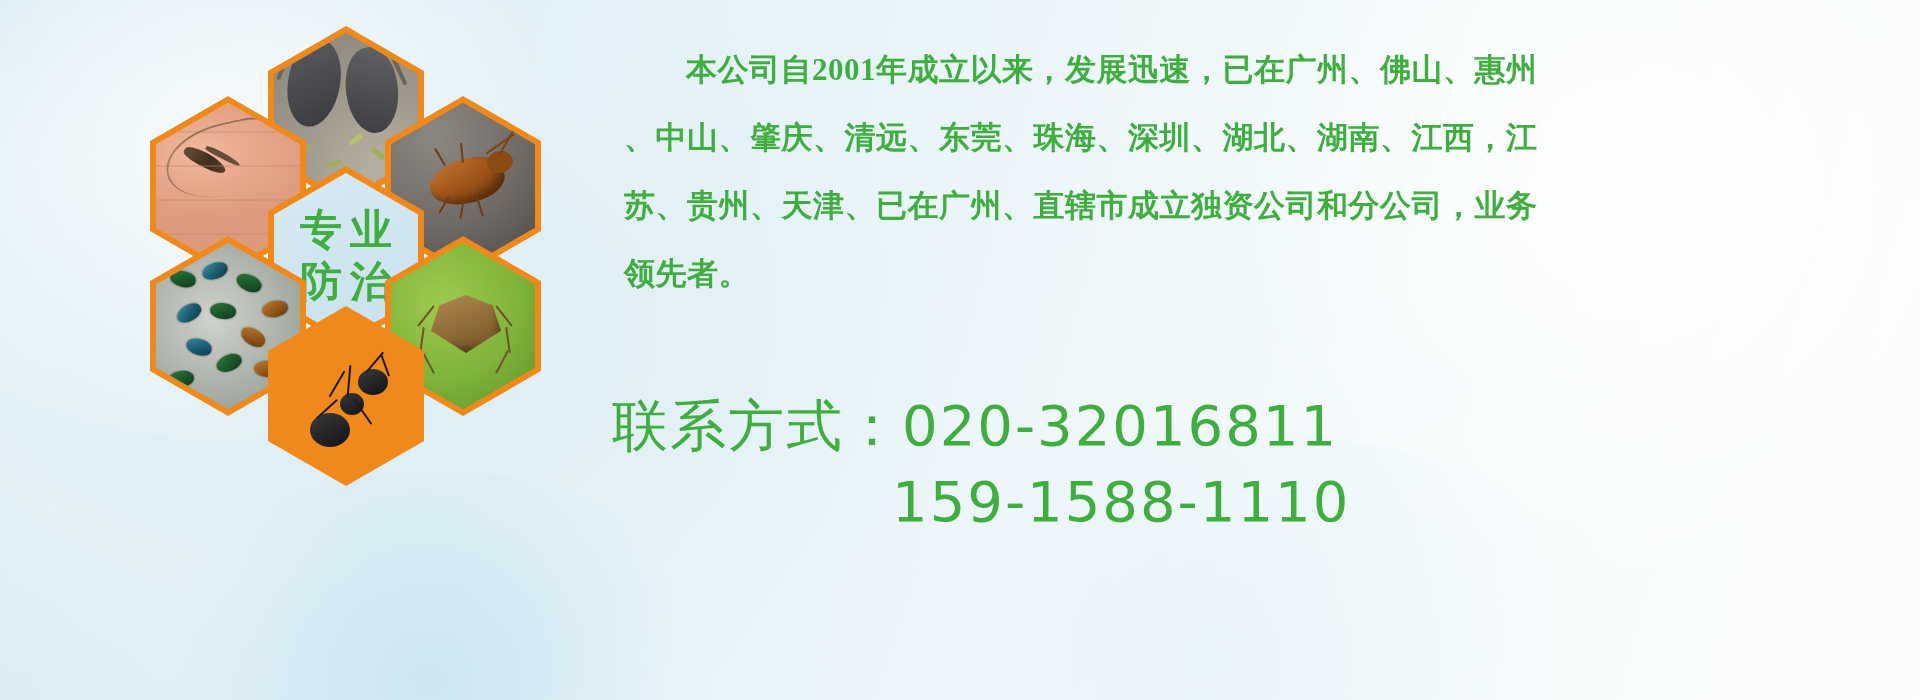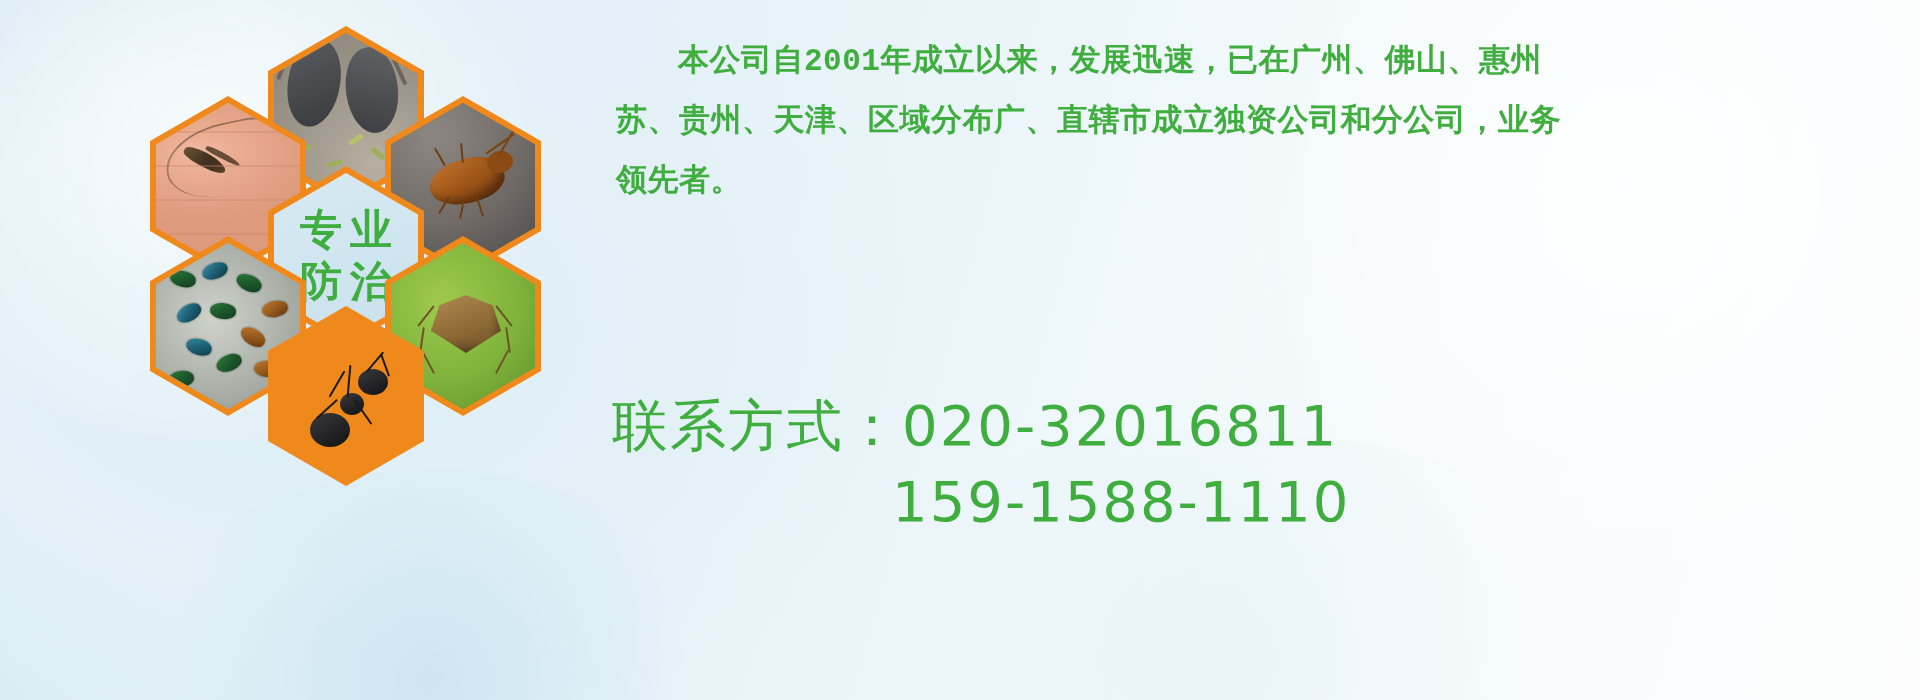--- a/index.html
+++ b/index.html
@@ -194,28 +194,28 @@
   }
 
   
   #copy {
     position: absolute;
     left: 612px;
     top: 30px;
     width: 1290px;
   }
   #body-copy p {
-    margin: 4px;
+    margin: 12px;
     color: #3fae3f;
     font-size: 31px;
     line-height: 56px;
     font-weight: 700;
     letter-spacing: 0.5px;
     white-space: nowrap;
-    font-family: Liberation Mono, monospace;
+    font-family: Liberation Serif, serif;
   }
   #body-copy p.indent { text-indent: 62px; }
 
   #contact {
     position: absolute;
     left: 612px;
     top: 388px;
     width: 1290px;
   }
   .contact-line {
@@ -338,21 +338,22 @@
           <div class="ant-leg" style="left:110px; top:40px; height:24px; transform:rotate(-20deg);"></div>
         </div>
       </div>
     </div>
 
   </div>
 
   <div id="copy">
     <div id="body-copy">
       <p class="indent">本公司自2001年成立以来，发展迅速，已在广州、佛山、惠州</p>
-      <p>苏、贵州、天津、区域分布广、直辖市成立独资公司和分公司，业务</p>
+      <p>、中山、肇庆、清远、东莞、珠海、深圳、湖北、湖南、江西，江</p>
+      <p>苏、贵州、天津、已在广州、直辖市成立独资公司和分公司，业务</p>
       <p>领先者。</p>
     </div>
   </div>
 
   <div id="contact">
     <div class="contact-line">
       <span>联系方式：</span><span>020-32016811</span>
     </div>
     <div class="contact-line second">
       <span>159-1588-1110</span>

